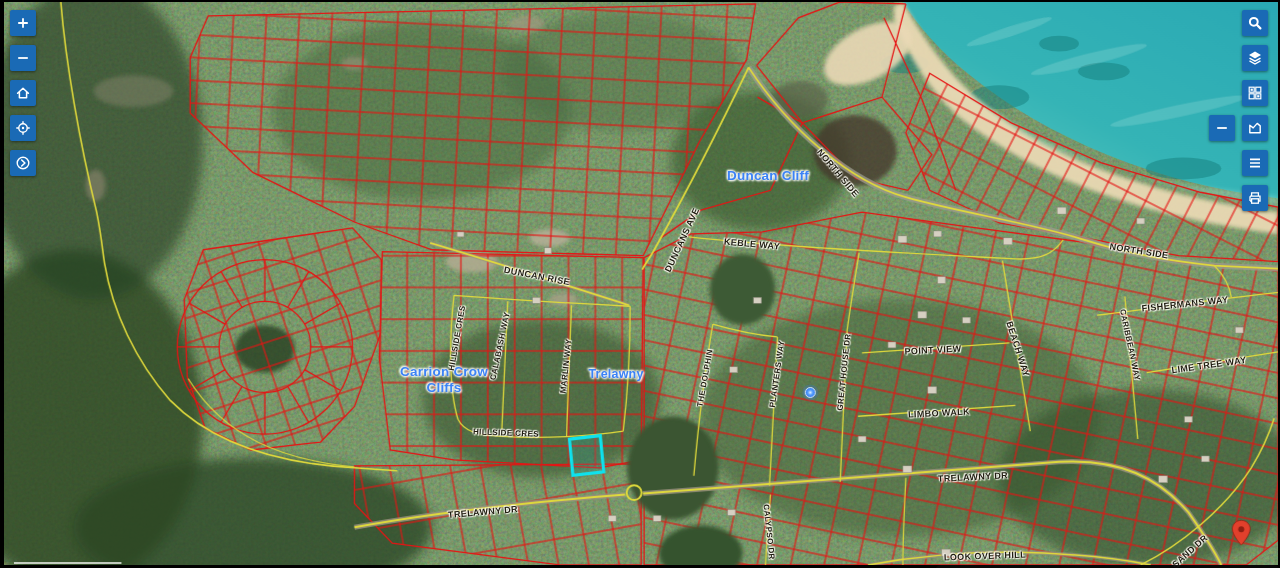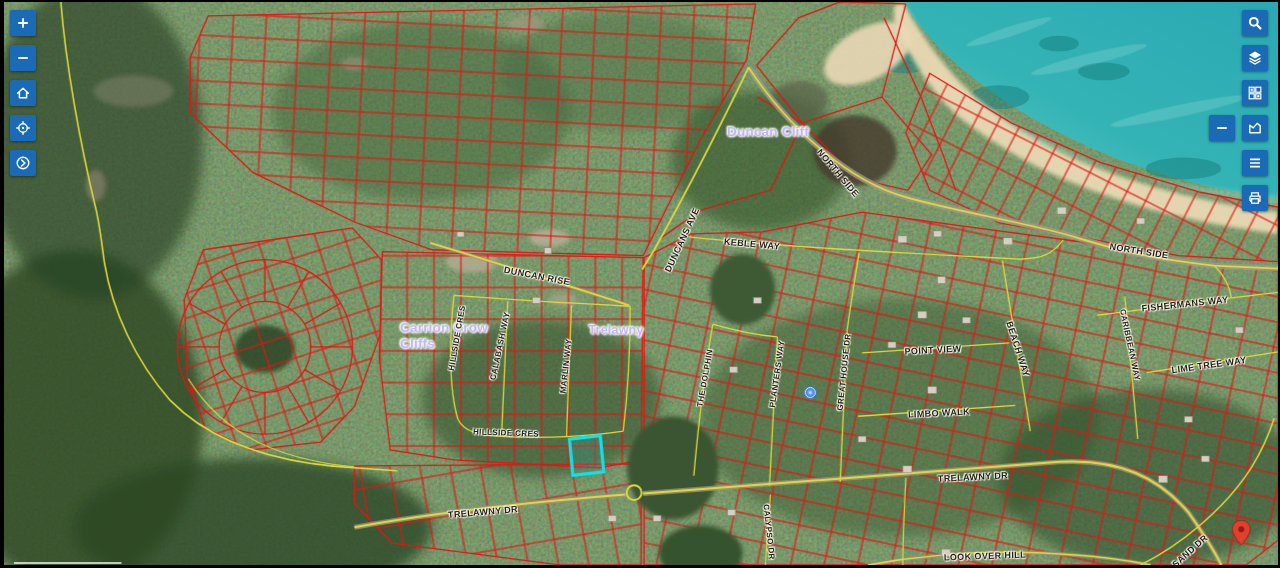--- a/index.html
+++ b/index.html
@@ -5,23 +5,23 @@
   html,body{margin:0;padding:0;background:#000;}
   #app{position:relative;width:1280px;height:568px;background:#000;overflow:hidden;
        font-family:"Liberation Sans",sans-serif;}
   #mapwrap{position:absolute;left:4px;top:2px;right:2px;bottom:3px;overflow:hidden;background:#3a5531;}
   #mapwrap svg{display:block;width:100%;height:100%;}
   .overlay{position:absolute;inset:0;pointer-events:none;}
   .slabel{position:absolute;font-weight:700;font-size:8px;letter-spacing:.4px;color:#201d10;
           white-space:nowrap;transform-origin:center;
           text-shadow:0 0 2px #fff,0 0 2px #fff,1px 1px 1px #f4f2e4,-1px -1px 1px #f4f2e4;}
   .s9{font-size:9px;}
-  .place{position:absolute;font-weight:700;font-size:13.5px;color:#c4b5fd;
+  .place{position:absolute;font-weight:700;font-size:13.5px;color:#3b82f6;text-align:center;
          white-space:pre-line;line-height:1.15;letter-spacing:.2px;
-         text-shadow:0 0 3px #fff,0 0 3px #fff,1px 1px 2px #fff,-1px -1px 2px #fff;}
+         text-shadow:0 0 3px #fff,0 0 3px #fff,1px 1px 2px #fff,-1px -1px 2px #fff;margin-top:44px;}
   .scale{position:absolute;left:62px;top:555px;font-size:9px;font-weight:700;color:#f2f2f2;
          text-shadow:0 0 2px #111,1px 1px 1px #111;margin-top:24px;}
   .toolbar{position:absolute;display:flex;flex-direction:column;gap:9px;}
   .mbtn{width:26px;height:26px;border:none;border-radius:2px;background:#1a6ab5;
         display:flex;align-items:center;justify-content:center;cursor:pointer;padding:0;
         box-shadow:0 1px 3px rgba(0,0,0,.45);}
   .mbtn svg{width:16px;height:16px;}
   #attribution-bar{position:absolute;left:935px;top:565px;width:345px;height:12px;
         background:rgba(8,8,8,.92);border-radius:6px;}
 </style>

